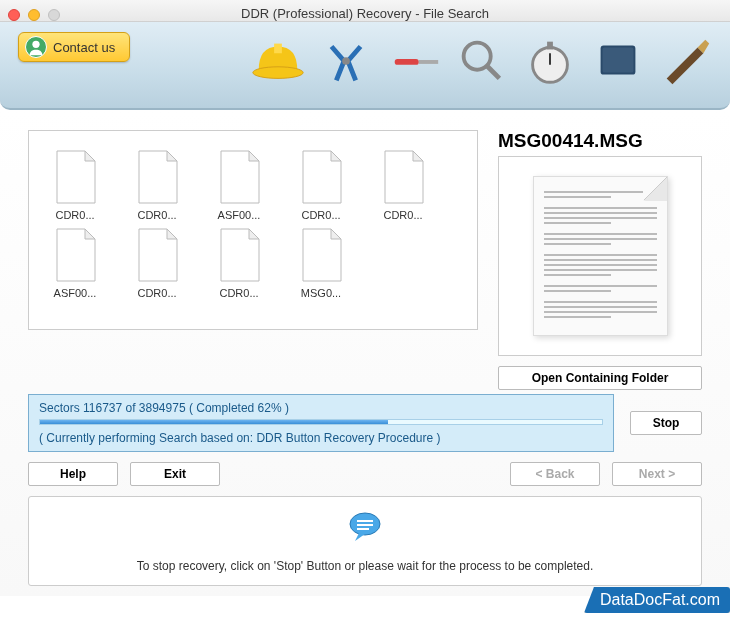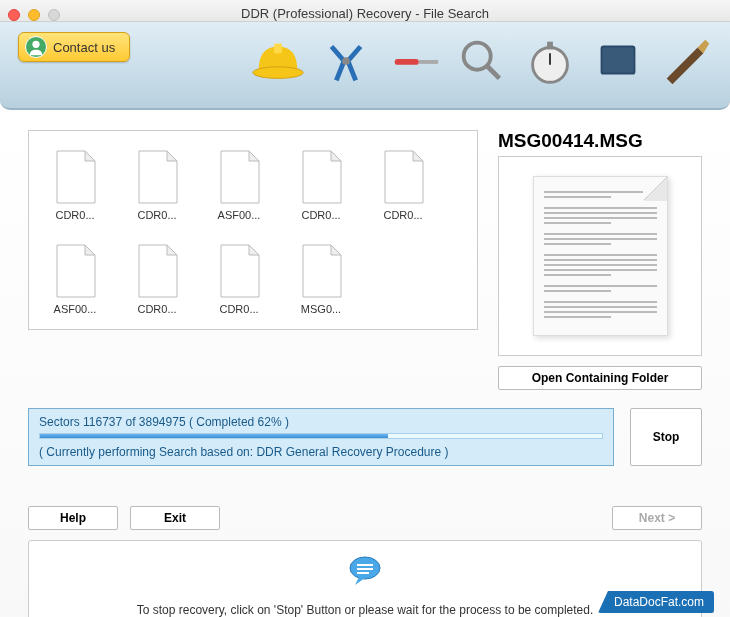--- a/index.html
+++ b/index.html
@@ -22,55 +22,55 @@
 .ddr-text .r { color: #c23803; }
 .prof-text { font-size: 22px; color: #7a7a7a; font-weight: 300; font-family: Georgia, serif; font-style: italic; }
 .contact-btn { margin-top: 4px; display: inline-flex; align-items: center; gap: 6px; background: linear-gradient(#ffe47a, #ffc933); border: 1px solid #d4a017; border-radius: 6px; padding: 3px 14px 3px 6px; font-size: 13px; color: #333; cursor: pointer; box-shadow: 0 1px 2px rgba(0,0,0,.2); }
 .contact-btn .avatar { width: 22px; height: 22px; border-radius: 50%; background: #4a6; display: inline-block; border: 1px solid #fff; }
 .banner-tools { position: absolute; right: 15px; top: 8px; display: flex; gap: 10px; align-items: center; }
 .tool-ic { width: 58px; height: 62px; display: flex; align-items: center; justify-content: center; }
 
 .content { padding: 20px 28px 10px 28px; background: linear-gradient(#fff, #f8f8f8); }
 .panels { display: flex; gap: 20px; align-items: flex-start; }
 .file-grid-wrap { border: 1px solid #ccc; width: 450px; height: 200px; padding: 16px 14px; background: #fff; }
-.file-grid { display: flex; flex-wrap: wrap; gap: 20px 18px; align-items: flex-end; }
+.file-grid { display: flex; flex-wrap: wrap; gap: 4px 18px; align-items: flex-end; }
 .file-item { width: 64px; text-align: center; }
 .file-icon { width: 52px; height: 60px; margin: 0 auto 2px; position: relative; }
 .file-icon svg { width: 100%; height: 100%; }
 .file-name { font-size: 11px; color: #333; white-space: nowrap; overflow: hidden; text-overflow: ellipsis; }
 
 .preview-side { flex: 1; }
 .preview-title { font-size: 19px; font-weight: bold; margin-bottom: 4px; }
 .preview-box { border: 1px solid #ccc; height: 200px; background: #fff; display: flex; align-items: center; justify-content: center; padding: 20px; }
 .doc-preview { width: 135px; height: 160px; background: #fafafa; border: 1px solid #ddd; box-shadow: 2px 2px 6px rgba(0,0,0,.15); position: relative; padding: 14px 10px; }
 .doc-preview::after { content: ''; position: absolute; top: 0; right: 0; width: 24px; height: 24px; background: linear-gradient(135deg, #fafafa 48%, #ccc 50%, #e8e8e8 52%); border-bottom-left-radius: 3px; }
 .doc-line { height: 2px; background: #bbb; margin-bottom: 3px; }
 .doc-line.short { width: 60%; }
 .doc-gap { height: 6px; }
 
 .open-folder-btn { margin-top: 10px; width: 100%; }
 
 .macbtn { background: #fff; border: 1px solid #bbb; border-radius: 2px; padding: 4px 16px; font-size: 12px; cursor: pointer; display: inline-block; text-align: center; font-weight: bold; }
 .macbtn:disabled, .macbtn.disabled { color: #aaa; cursor: default; }
 
-.progress-section { margin-top: 18px; display: flex; gap: 16px; }
+.progress-section { margin-top: 4px; display: flex; gap: 16px; align-items: center; }
 .progress-box { flex: 1; border: 1px solid #7aaed0; background: #d4ecf9; padding: 6px 10px; font-size: 12px; color: #1a5a8a; }
 .progress-bar { height: 6px; background: #eafaff; border: 1px solid #a8d0e8; margin: 4px 0 6px; position: relative; }
 .progress-fill { height: 100%; background: linear-gradient(#6db4f0, #3a8fd8); }
 .stop-btn { width: 72px; }
 
 .nav-row { margin-top: 10px; display: flex; gap: 12px; align-items: center; }
 .nav-row .spacer { flex: 1; }
-.nav-row .macbtn { min-width: 90px; margin-top: 30px; }
+.nav-row .macbtn { min-width: 90px; }
 
 .hint-box { margin-top: 10px; border: 1px solid #ccc; border-radius: 3px; padding: 12px 16px; display: flex; align-items: center; gap: 14px; background: #fff; flex-direction: column; }
 .hint-icon { width: 36px; height: 36px; flex-shrink: 0; }
 .hint-text { font-size: 12px; color: #333; }
 
-.brand-badge { position: absolute; right: 16px; bottom: 4px; background: #1a6fb5; color: #fff; font-size: 12px; padding: 4px 10px 4px 16px; border-radius: 3px 3px 3px 3px; clip-path: polygon(10px 0, 100% 0, 100% 100%, 0 100%); font-weight: 500; box-shadow: 0 1px 3px rgba(0,0,0,.3); }
+.brand-badge { position: absolute; right: 0; bottom: 4px; background: #1a6fb5; color: #fff; font-size: 16px; padding: 4px 10px 4px 16px; border-radius: 3px 3px 3px 3px; clip-path: polygon(10px 0, 100% 0, 100% 100%, 0 100%); font-weight: 500; box-shadow: 0 1px 3px rgba(0,0,0,.3); }
 .brand-badge::before { content:''; position:absolute; left:-8px; top:0; bottom:0; width:10px; background:#1a6fb5; transform: skewX(-20deg); }
 </style>
 </head>
 <body>
 
 <div class="titlebar">
   <div class="traffic">
     <span class="tl-close"></span>
     <span class="tl-min"></span>
     <span class="tl-max"></span>
@@ -242,29 +242,30 @@
       <button class="macbtn open-folder-btn">Open Containing Folder</button>
     </div>
   </div>
 
   <div class="progress-section">
     <div class="progress-box">
       <div>Sectors 116737 of 3894975    ( Completed 62% )</div>
       <div class="progress-bar">
         <div class="progress-fill" id="progress-fill" style="width: 62%;"></div>
       </div>
-      <div>( Currently performing Search based on: DDR General Recovery Procedure )</div>
+      <div>( Currently performing Search based on: DDR Button Recovery Procedure )</div>
     </div>
     <button class="macbtn stop-btn">Stop</button>
   </div>
 
   <div class="nav-row">
     <button class="macbtn">Help</button>
     <button class="macbtn">Exit</button>
     <div class="spacer"></div>
+    <button class="macbtn disabled">&lt; Back</button>
     <button class="macbtn disabled">Next &gt;</button>
   </div>
 
   <div class="hint-box">
     <span class="hint-icon">
       <svg viewBox="0 0 36 36">
           <ellipse cx="18" cy="15" rx="15" ry="11" fill="#4aa8e8" stroke="#2a7ab5" stroke-width="1"></ellipse>
           <path d="M12 24 L8 32 L18 25 Z" fill="#4aa8e8"></path>
           <line x1="10" y1="12" x2="26" y2="12" stroke="#fff" stroke-width="2"></line>
           <line x1="10" y1="16" x2="26" y2="16" stroke="#fff" stroke-width="2"></line>

